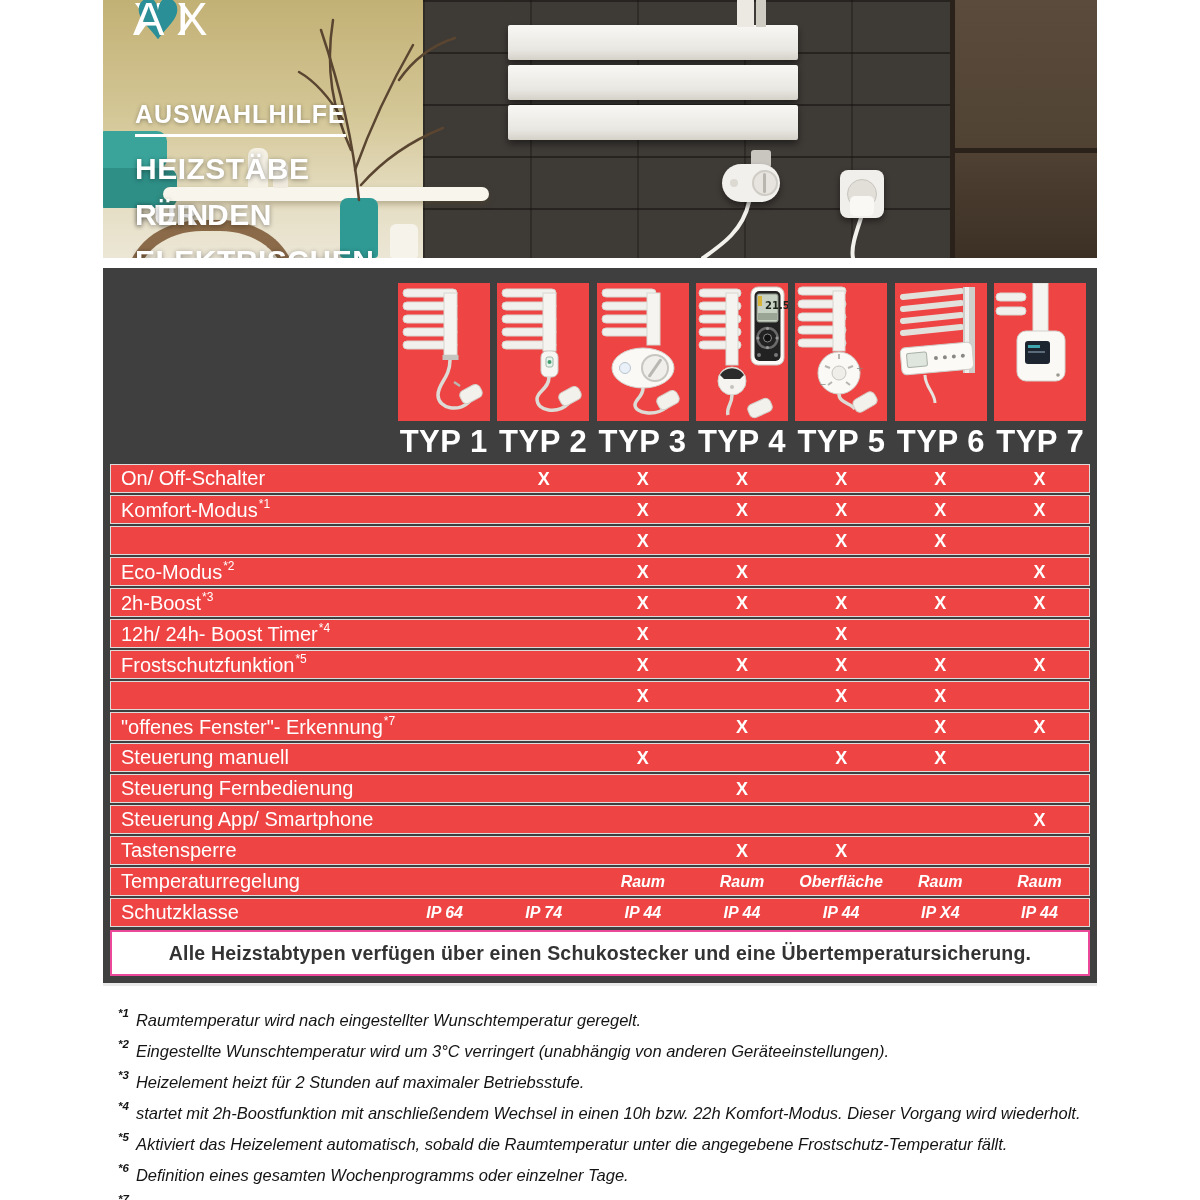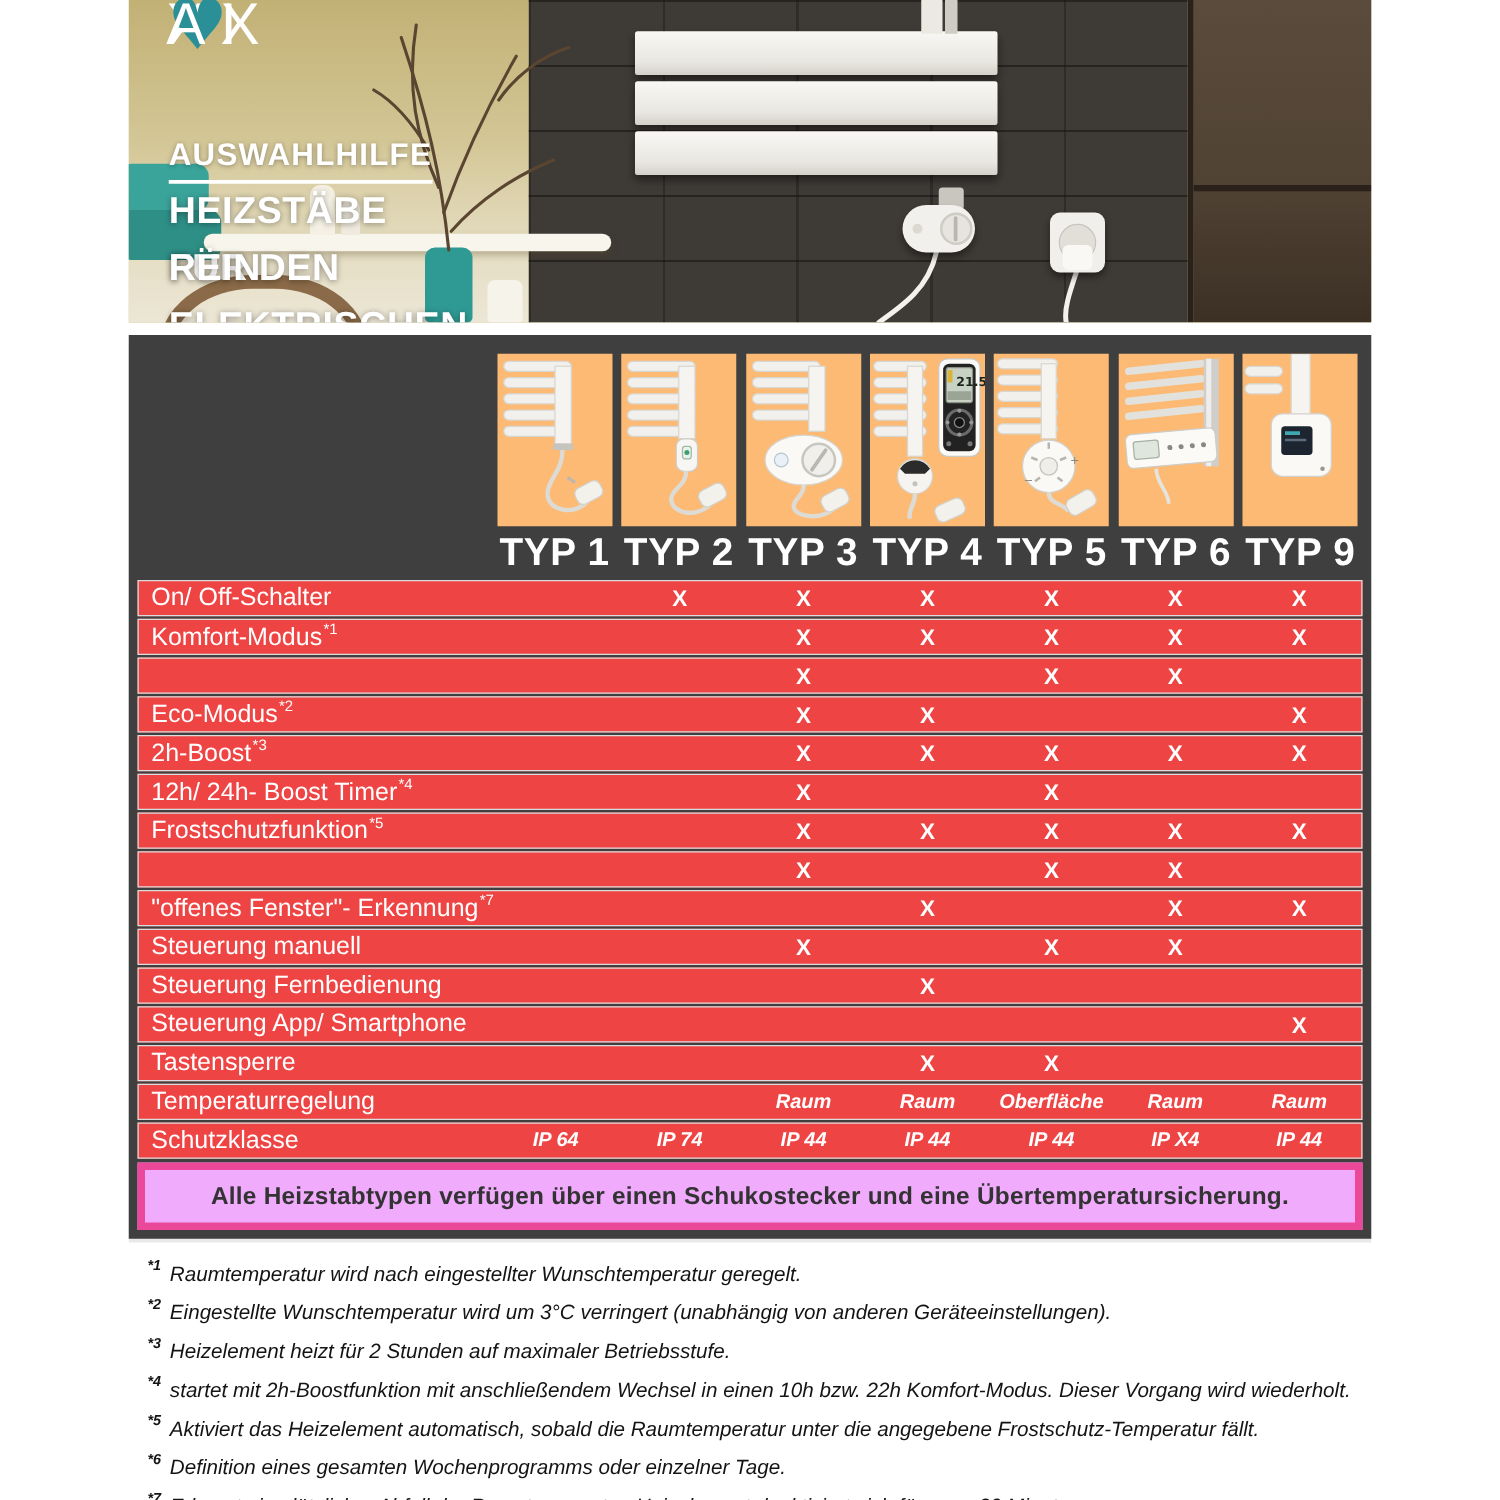--- a/index.html
+++ b/index.html
@@ -44,39 +44,39 @@
   .oval-led{left:8px;top:15px;width:8px;height:8px;border-radius:50%;background:#dcd9d2;}
   .socket{left:737px;top:170px;width:44px;height:48px;border-radius:8px;background:#f1efeb;
      box-shadow:0 3px 6px rgba(0,0,0,.45);}
   .socket-face{left:7px;top:9px;width:30px;height:30px;border-radius:50%;background:#e2dfd9;
      border:1px solid #c8c5be;box-sizing:border-box;}
   .socket-plug{left:10px;top:26px;width:24px;height:20px;border-radius:5px;background:#faf8f4;}
   .hero-svg{left:0;top:0;width:994px;height:258px;}
   .logo{left:30px;top:18px;color:#fff;font-size:47px;letter-spacing:12px;font-weight:400;
      display:flex;align-items:center;gap:2px;}
   .logo-m{width:46px;height:50px;margin:0 8px 0 2px;}
-  .eyebrow{left:32px;top:110px;color:#fff;font-size:25px;font-weight:bold;letter-spacing:1px;
+  .eyebrow{left:32px;top:100px;color:#fff;font-size:25px;font-weight:bold;letter-spacing:1px;
      border-bottom:3px solid #fff;padding-bottom:5px;text-shadow:0 1px 4px rgba(0,0,0,.35);}
   .hero-title{left:32px;top:146px;color:#fff;font-size:30px;font-weight:bold;line-height:46px;
      letter-spacing:.5px;text-shadow:0 1px 5px rgba(0,0,0,.4);}
 
   
   .panel{position:absolute;left:103px;top:268px;width:994px;background:#3f3f3f;
      padding:7px;box-sizing:border-box;box-shadow:0 3px 0 #e9e9e9;}
   .types-header{display:grid;grid-template-columns:284px repeat(7,1fr);padding:8px 0 2px 0;}
   .type-col{text-align:center;}
-  .photo{width:92px;height:138px;background:#fdba74;margin:0 auto;overflow:hidden;}
+  .photo{width:92px;height:138px;background:#ef4444;margin:0 auto;overflow:hidden;}
   .type-label{color:#fff;font-weight:bold;font-size:31px;margin-top:3px;letter-spacing:.5px;}
   .frow{display:grid;grid-template-columns:284px repeat(7,1fr);height:27px;align-items:center;
      background:#ef4444;border:1px solid #dcdcdc;margin-top:2px;}
   .flabel{padding-left:10px;color:#fff;font-size:20px;white-space:nowrap;}
   .flabel sup{font-size:12px;position:relative;top:-1px;margin-left:1px;}
   .fcell{text-align:center;color:#fff;font-weight:bold;font-size:18px;line-height:1;}
   .fcell.txt{font-size:16px;font-style:italic;}
-  .note{margin-top:3px;height:42px;background:#f0abfc;border:6px solid #ec4899;
+  .note{margin-top:3px;height:42px;background:#ffffff;border:2px solid #ec4899;
      display:flex;align-items:center;justify-content:center;
      color:#333;font-weight:bold;font-size:19.5px;letter-spacing:.2px;}
 
   
   .footnotes{position:absolute;left:118px;top:1002px;width:980px;color:#141414;
      font-style:italic;font-size:16.5px;line-height:26.5px;}
   .fn{white-space:nowrap;}
   .fn sup{font-size:11.5px;font-weight:bold;position:relative;top:-2px;margin-right:7px;}
 
   
@@ -317,21 +317,21 @@
             <rect x="2" y="10" width="30" height="8" rx="4" fill="#f1f0ec" stroke="#d8d6d0"></rect>
             <rect x="2" y="24" width="30" height="8" rx="4" fill="#f1f0ec" stroke="#d8d6d0"></rect>
             <rect x="39" y="0" width="15" height="50" fill="#f5f4f0" stroke="#dcdad4"></rect>
             <rect x="23" y="48" width="48" height="50" rx="9" fill="#faf9f6" stroke="#d3d1cb"></rect>
             <rect x="31" y="58" width="25" height="23" rx="3" fill="#1d2530"></rect>
             <rect x="34" y="62" width="12" height="3" fill="#3fa7b0"></rect>
             <rect x="34" y="68" width="17" height="2" fill="#5b6b7a"></rect>
             <circle cx="64" cy="92" r="1.8" fill="#9a988f"></circle>
           </svg>
         </div>
-        <div class="type-label">TYP 9</div>
+        <div class="type-label">TYP 7</div>
       </div>
     </div>
 
     <div id="feature-rows">
         <div class="frow">
           <div class="flabel">On/ Off-Schalter</div>
           <div class="fcell"></div>
           <div class="fcell">X</div>
           <div class="fcell">X</div>
           <div class="fcell">X</div>

